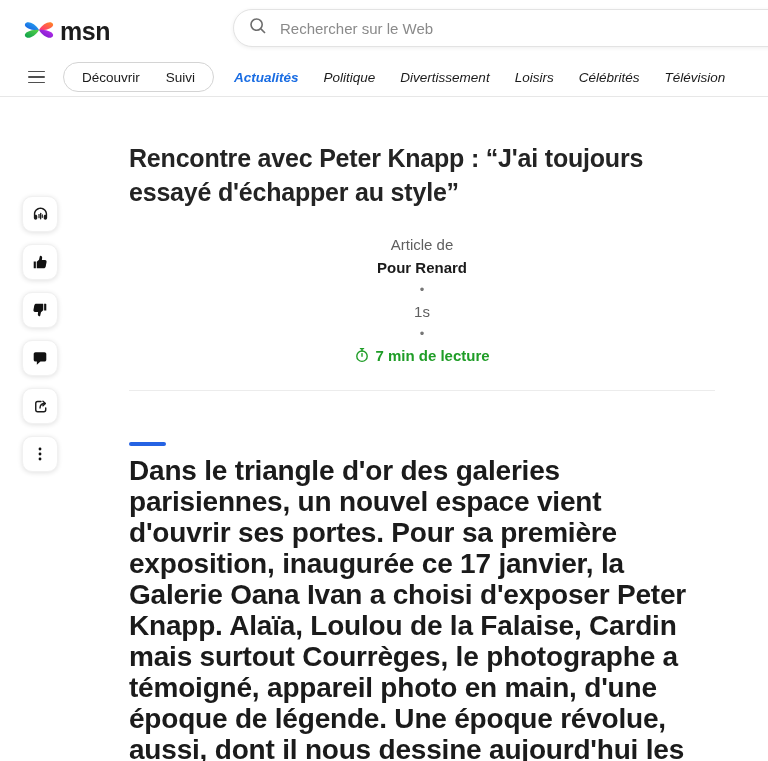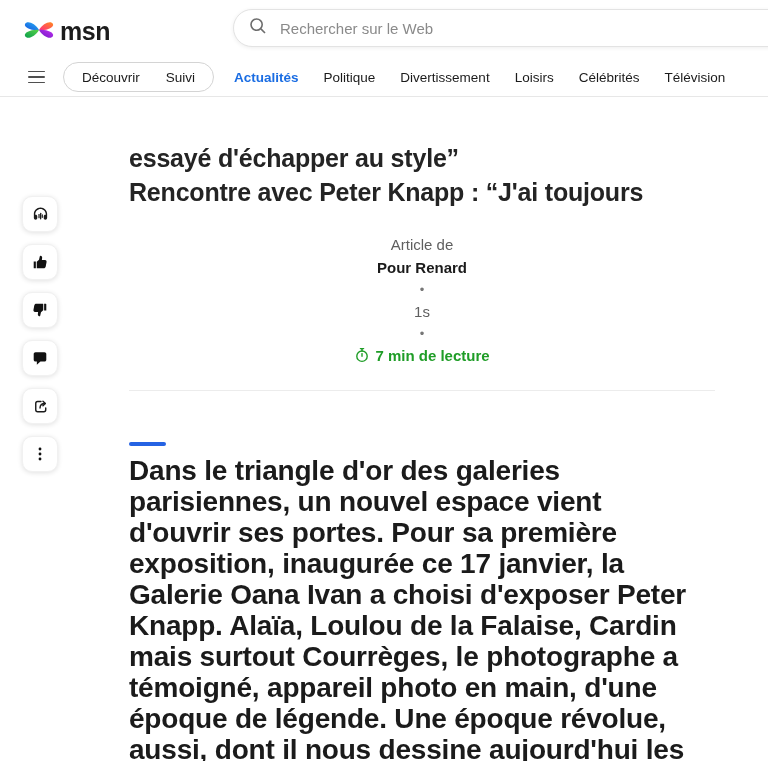--- a/index.html
+++ b/index.html
@@ -19,21 +19,21 @@
   .searchbar input::placeholder { color:#8a8a8a; }
 
   
   .nav { position:relative; height:38px; display:flex; align-items:center; padding-left:28px; }
   .hamburger { width:17px; display:flex; flex-direction:column; gap:4px; cursor:pointer; margin-right:18px; }
   .hamburger span { display:block; height:1.6px; background:#4f4f4f; border-radius:1px; }
   .feed-pill { display:flex; align-items:center; border:1px solid #d4d4d4; border-radius:16px;
     height:30px; padding:0 18px; gap:26px; background:#fff; }
   .feed-pill .pill-btn { font-size:13.5px; color:#1b1b1b; cursor:pointer; background:none; border:none;
     font-family:inherit; }
-  .tabs { display:flex; align-items:center; margin-left:20px; gap:25px; }
+  .tabs { display:flex; align-items:center; margin-left:20px; gap:25px;font-style:italic; }
   .tab { font-size:13.5px; color:#1b1b1b; cursor:pointer; white-space:nowrap; }
   .tab.active { color:#1a6de3; font-weight:700; }
   .nav-divider { position:absolute; left:0; top:96px; width:768px; height:1px; background:#e7e7e7; }
 
   
   .rail { position:absolute; left:22px; top:196px; display:flex; flex-direction:column; gap:12px; }
   .rail-btn { width:36px; height:36px; background:#fff; border:1px solid #f1f1f1; border-radius:10px;
     box-shadow:0 1px 5px rgba(0,0,0,0.12); display:flex; align-items:center; justify-content:center;
     cursor:pointer; }
   .rail-btn svg { display:block; }
@@ -170,22 +170,22 @@
           <circle cx="10" cy="4.5" r="1.6"></circle>
             <circle cx="10" cy="10" r="1.6"></circle>
             <circle cx="10" cy="15.5" r="1.6"></circle>
         </svg>
       </span>
     </div>
   </div>
 
   <div class="article">
     <h1 class="title">
+      <div>Rencontre avec Peter Knapp : “J'ai toujours</div>
       <div>essayé d'échapper au style”</div>
-      <div>Rencontre avec Peter Knapp : “J'ai toujours</div>
     </h1>
 
     <div class="byline">
       <span>Article de</span>
       <span class="author">Pour Renard</span>
       <span class="dot">•</span>
       <span>1s</span>
       <span class="dot">•</span>
       <span class="readtime">
         <span>

